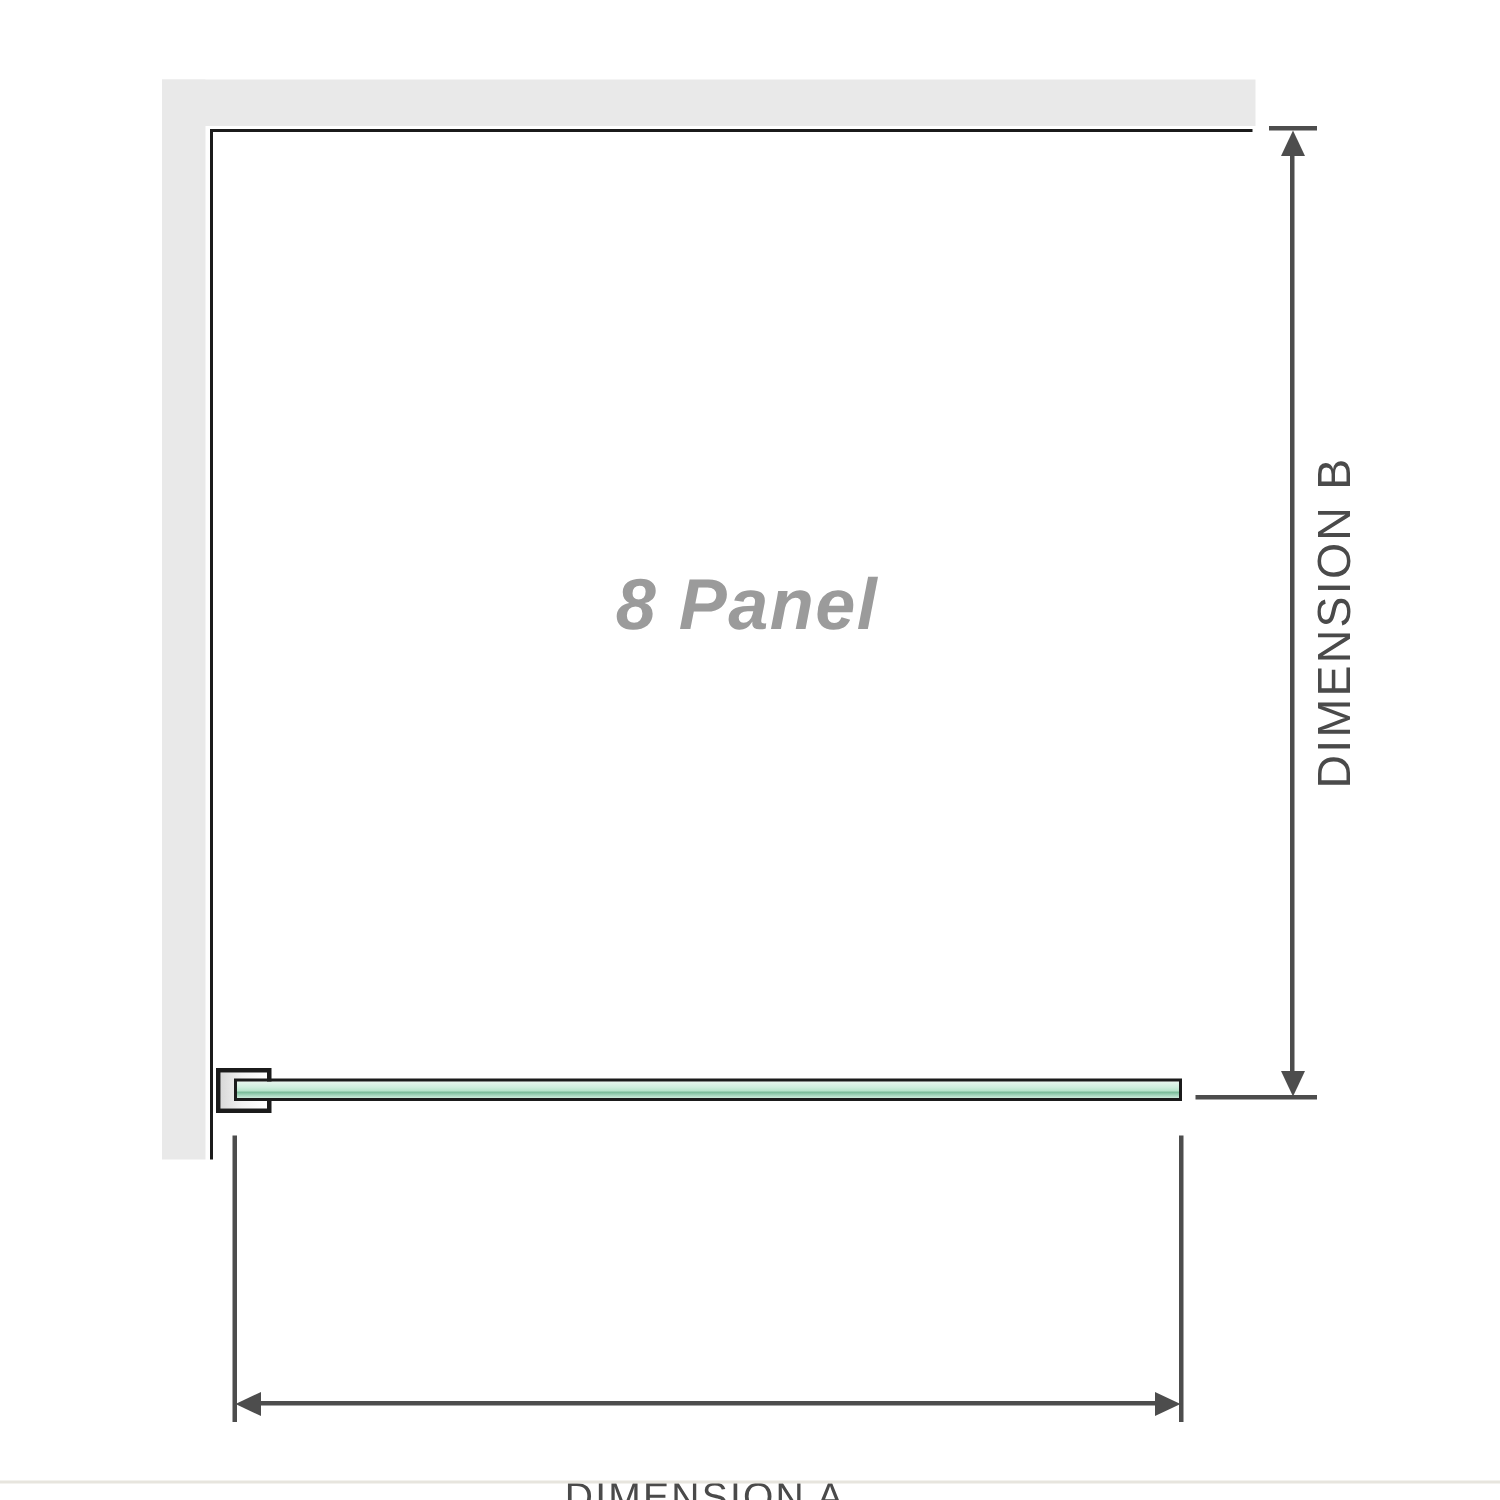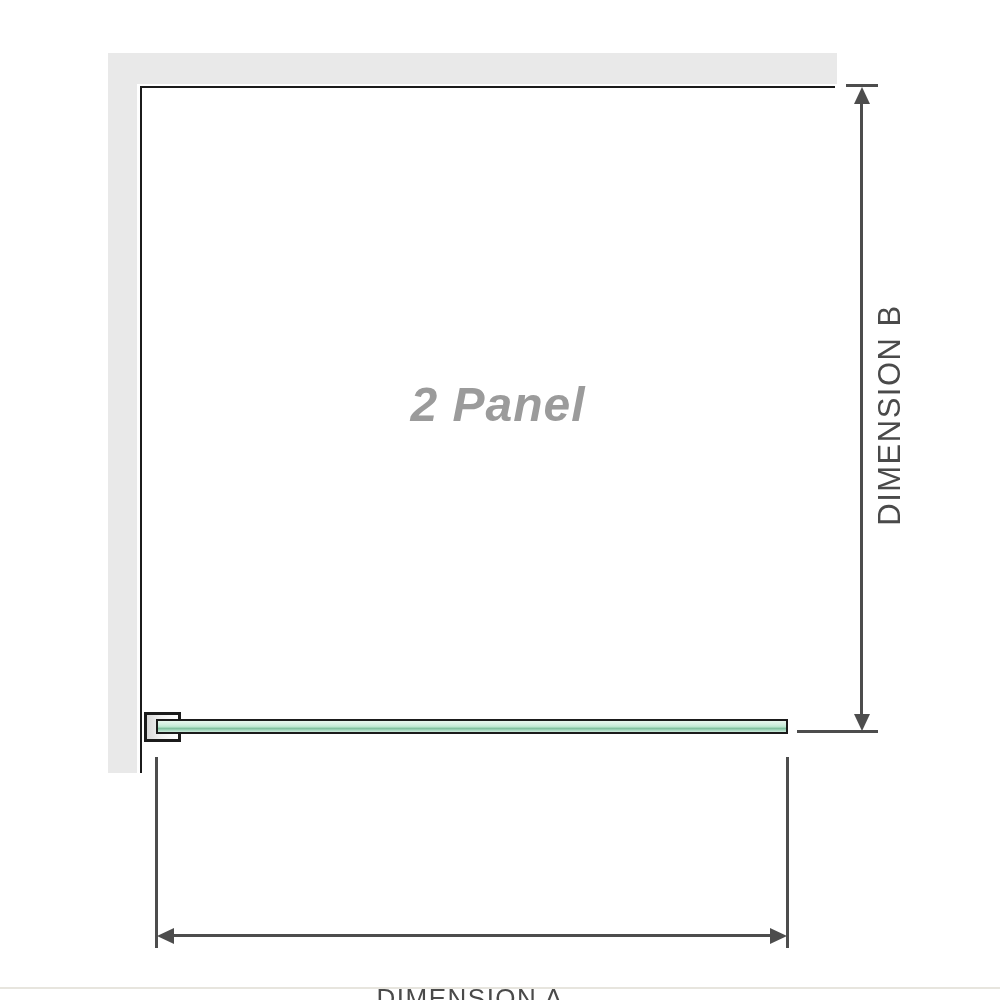--- a/index.html
+++ b/index.html
@@ -133,21 +133,21 @@
 <body>
 
 <div id="stage">
 
   <div class="abs wall-top"></div>
   <div class="abs wall-left"></div>
 
   <div class="abs enclosure-top-edge"></div>
   <div class="abs enclosure-left-edge"></div>
 
-  <div class="abs panel-count-label">2 Panel</div>
+  <div class="abs panel-count-label">8 Panel</div>
 
   <div class="abs wall-bracket"></div>
   <div class="abs glass-panel"></div>
 
   <div class="abs dim dim-b-tick-top"></div>
   <div class="abs dim dim-b-tick-bot"></div>
   <div class="abs dim dim-b-line"></div>
   <div class="abs arrow dim-b-arrow-top"></div>
   <div class="abs arrow dim-b-arrow-bot"></div>
   <div class="abs dim-b-label">DIMENSION B</div>

